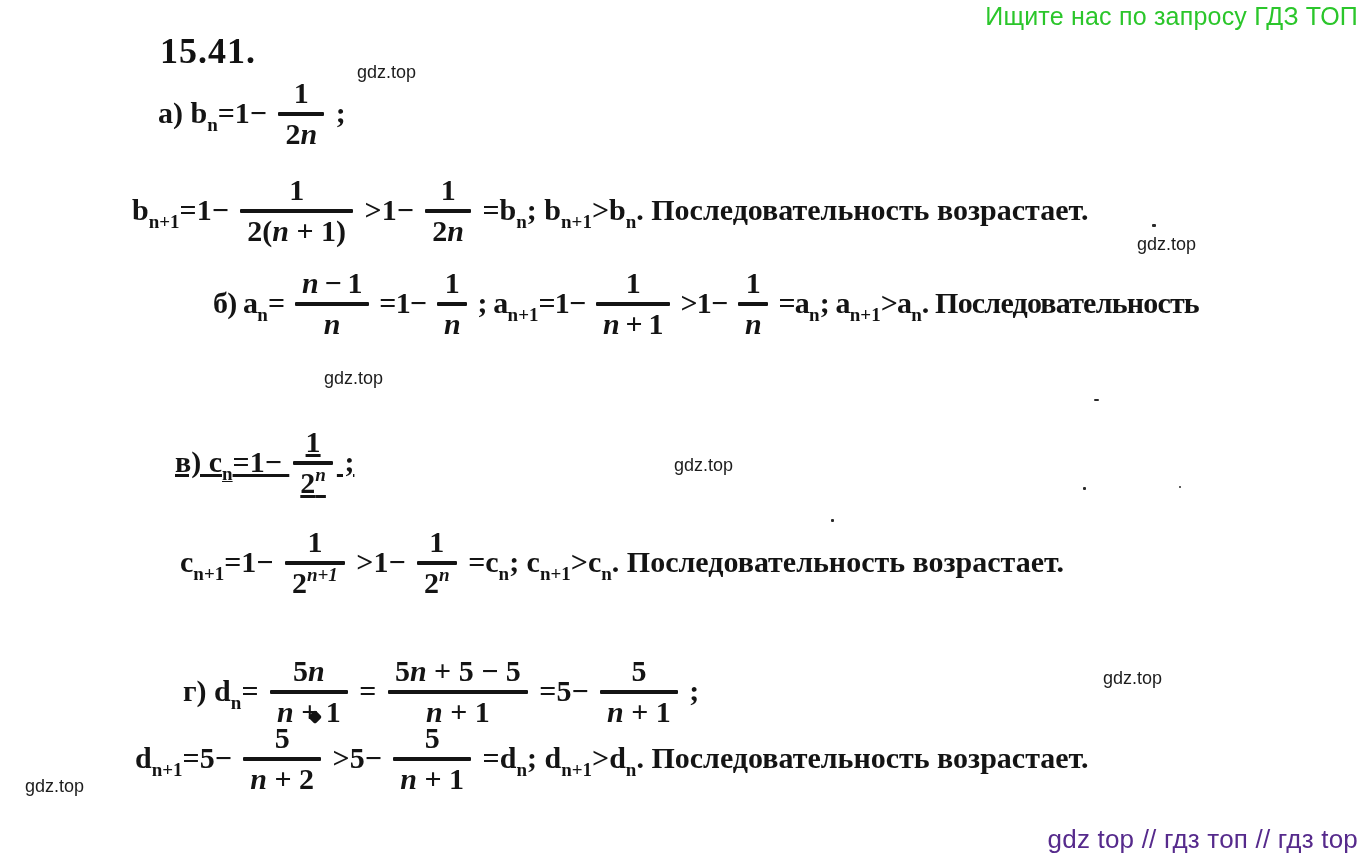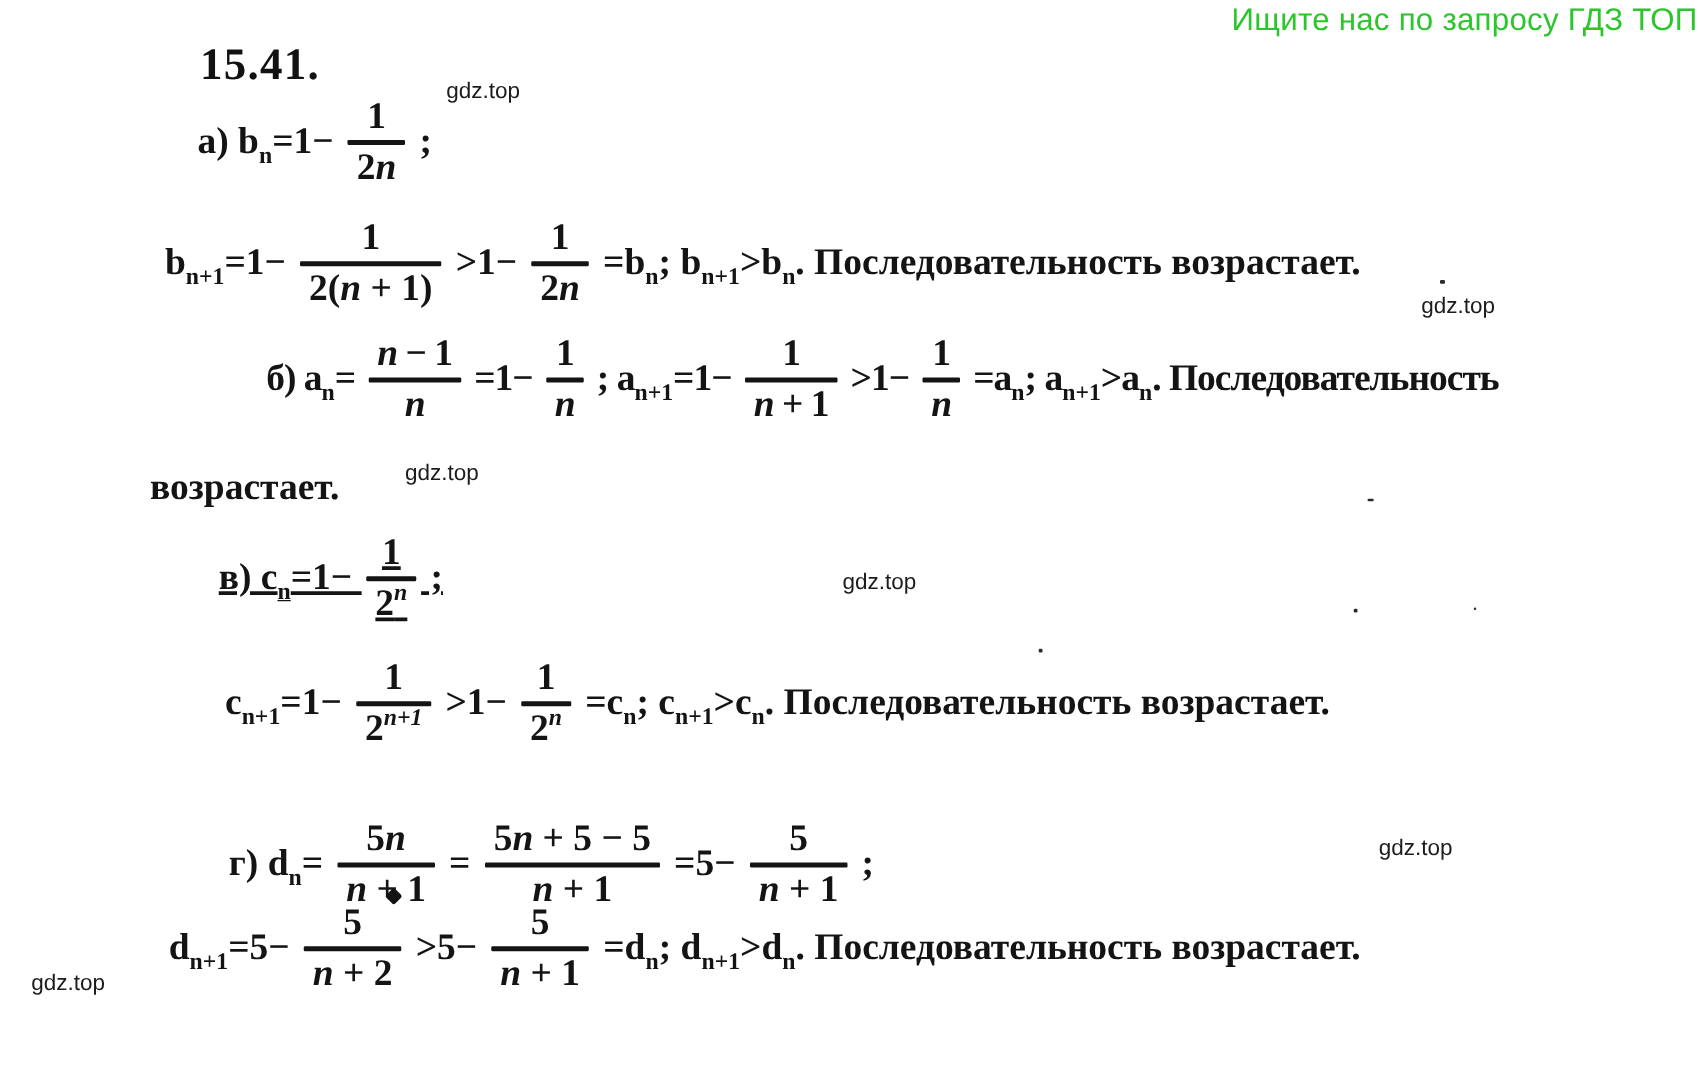--- a/index.html
+++ b/index.html
@@ -78,23 +78,20 @@
   <div id="header-banner" class="banner" style="color: rgb(43, 198, 43);">Ищите нас по запросу ГДЗ ТОП</div>
 
   <div id="problem-number">15.41.</div>
 
   <div id="line-a1" class="line"><span class="txt">а) b</span><span class="sub">n</span><span class="txt">=1− </span><span class="frac"><span class="num"><span class="txt">1</span></span><span class="fbar"></span><span class="den"><span class="txt">2</span><span class="it">n</span></span></span><span class="txt"> ;</span></div>
 
   <div id="line-a2" class="line"><span class="txt">b</span><span class="sub">n+1</span><span class="txt">=1− </span><span class="frac"><span class="num"><span class="txt">1</span></span><span class="fbar"></span><span class="den"><span class="txt">2(</span><span class="it">n</span><span class="txt"> + 1)</span></span></span><span class="txt"> &gt;1− </span><span class="frac"><span class="num"><span class="txt">1</span></span><span class="fbar"></span><span class="den"><span class="txt">2</span><span class="it">n</span></span></span><span class="txt"> =b</span><span class="sub">n</span><span class="txt">; b</span><span class="sub">n+1</span><span class="txt">&gt;b</span><span class="sub">n</span><span class="txt">. Последовательность возрастает.</span></div>
 
   <div id="line-b1" class="line"><span class="txt">б) a</span><span class="sub">n</span><span class="txt">= </span><span class="frac"><span class="num"><span class="it">n</span><span class="txt"> − 1</span></span><span class="fbar"></span><span class="den"><span class="it">n</span></span></span><span class="txt"> =1− </span><span class="frac"><span class="num"><span class="txt">1</span></span><span class="fbar"></span><span class="den"><span class="it">n</span></span></span><span class="txt"> ; a</span><span class="sub">n+1</span><span class="txt">=1− </span><span class="frac"><span class="num"><span class="txt">1</span></span><span class="fbar"></span><span class="den"><span class="it">n</span><span class="txt"> + 1</span></span></span><span class="txt"> &gt;1− </span><span class="frac"><span class="num"><span class="txt">1</span></span><span class="fbar"></span><span class="den"><span class="it">n</span></span></span><span class="txt"> =a</span><span class="sub">n</span><span class="txt">; a</span><span class="sub">n+1</span><span class="txt">&gt;a</span><span class="sub">n</span><span class="txt">. Последовательность</span></div>
 
-  <div id="line-b2" class="line">
-    <span class="txt">возрастает.</span>
-  </div>
 
   <div id="line-c1" class="line"><span class="txt">в) c</span><span class="sub">n</span><span class="txt">=1− </span><span class="frac"><span class="num"><span class="txt">1</span></span><span class="fbar"></span><span class="den"><span class="txt">2</span><span class="sup">n</span></span></span><span class="txt"> ;</span></div>
 
   <div id="line-c2" class="line"><span class="txt">c</span><span class="sub">n+1</span><span class="txt">=1− </span><span class="frac"><span class="num"><span class="txt">1</span></span><span class="fbar"></span><span class="den"><span class="txt">2</span><span class="sup">n+1</span></span></span><span class="txt"> &gt;1− </span><span class="frac"><span class="num"><span class="txt">1</span></span><span class="fbar"></span><span class="den"><span class="txt">2</span><span class="sup">n</span></span></span><span class="txt"> =c</span><span class="sub">n</span><span class="txt">; c</span><span class="sub">n+1</span><span class="txt">&gt;c</span><span class="sub">n</span><span class="txt">. Последовательность возрастает.</span></div>
 
   <div id="line-d1" class="line"><span class="txt">г) d</span><span class="sub">n</span><span class="txt">= </span><span class="frac"><span class="num"><span class="txt">5</span><span class="it">n</span></span><span class="fbar"></span><span class="den"><span class="it">n</span><span class="txt"> + 1</span></span></span><span class="txt"> = </span><span class="frac"><span class="num"><span class="txt">5</span><span class="it">n</span><span class="txt"> + 5 − 5</span></span><span class="fbar"></span><span class="den"><span class="it">n</span><span class="txt"> + 1</span></span></span><span class="txt"> =5− </span><span class="frac"><span class="num"><span class="txt">5</span></span><span class="fbar"></span><span class="den"><span class="it">n</span><span class="txt"> + 1</span></span></span><span class="txt"> ;</span></div>
 
   <div id="line-d2" class="line"><span class="txt">d</span><span class="sub">n+1</span><span class="txt">=5− </span><span class="frac"><span class="num"><span class="txt">5</span></span><span class="fbar"></span><span class="den"><span class="it">n</span><span class="txt"> + 2</span></span></span><span class="txt"> &gt;5− </span><span class="frac"><span class="num"><span class="txt">5</span></span><span class="fbar"></span><span class="den"><span class="it">n</span><span class="txt"> + 1</span></span></span><span class="txt"> =d</span><span class="sub">n</span><span class="txt">; d</span><span class="sub">n+1</span><span class="txt">&gt;d</span><span class="sub">n</span><span class="txt">. Последовательность возрастает.</span></div>
 
   <div id="wm-1" class="wm">gdz.top</div>
@@ -104,14 +101,15 @@
   <div id="wm-5" class="wm">gdz.top</div>
   <div id="wm-6" class="wm">gdz.top</div>
 
   <div class="star-mark"></div>
   <div id="dot-1" class="noise-dot"></div>
   <div id="dot-2" class="noise-dot"></div>
   <div id="dot-3" class="noise-dot"></div>
   <div id="dot-4" class="noise-dot"></div>
   <div id="dot-5" class="noise-dot"></div>
 
+  <div id="footer-banner" class="banner" style="color: rgb(86, 42, 140);">gdz top  //  гдз топ  //  гдз top</div>
 
 </div>
 
 </body></html>

